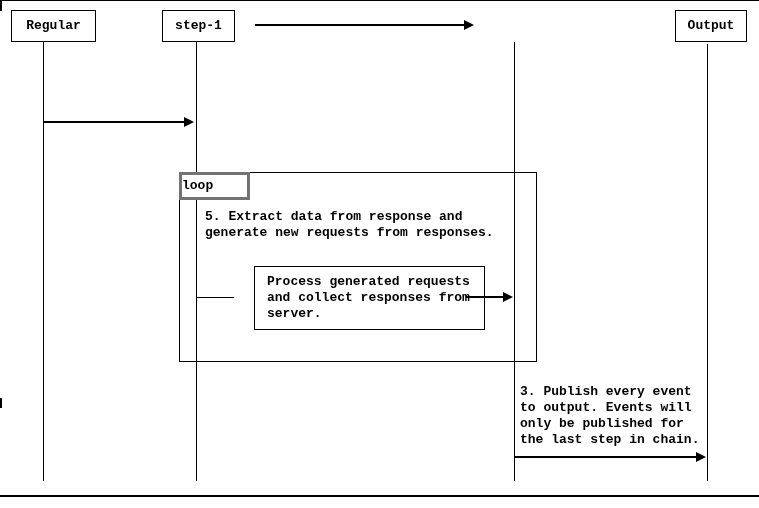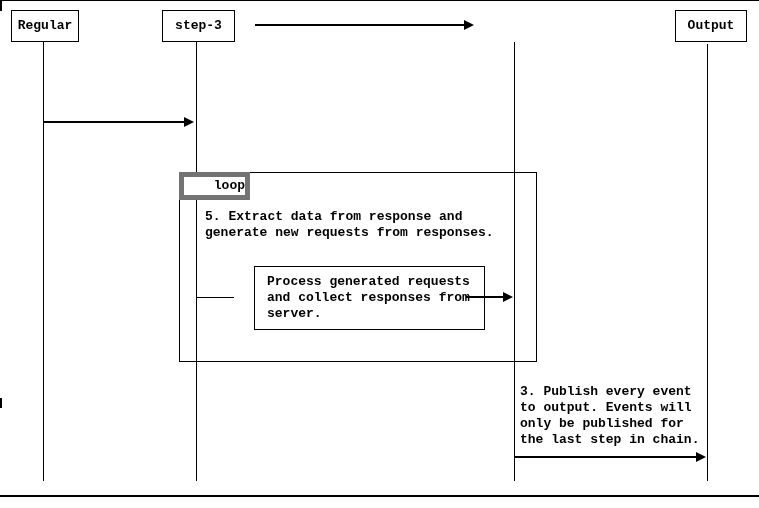--- a/index.html
+++ b/index.html
@@ -45,26 +45,26 @@
     border: 1px solid #000000;
     box-sizing: border-box;
     background: transparent;
   }
   .note-text {
     position: absolute;
     white-space: pre-line;
   }
   .loop-label-box {
     position: absolute;
-    border: 5px solid #737373;
+    border: 3px solid #737373;
     box-sizing: border-box;
     background: #ffffff;
     display: flex;
     align-items: center;
-    justify-content: flex-end;
+    justify-content: flex-start;
   }
   .process-box {
     position: absolute;
     border: 1px solid #000000;
     box-sizing: border-box;
     background: #ffffff;
     margin-left: 20px;
   }
   .process-box .txt {
     position: absolute;
@@ -82,25 +82,25 @@
   <div class="edge-mark" style="left:0; top:0; width:759px; height:1px;"></div>
   <div class="edge-mark" style="left:0; top:0; width:2px; height:11px;"></div>
   <div class="edge-mark" style="left:0; top:398px; width:2px; height:10px;"></div>
   <div class="edge-mark" style="left:0; top:495px; width:759px; height:2px;"></div>
 
   <div class="vline" style="left:43px; top:42px; height:439px;"></div>
   <div class="vline" style="left:196px; top:42px; height:439px;"></div>
   <div class="vline" style="left:514px; top:42px; height:439px;"></div>
   <div class="vline" style="left:707px; top:44px; height:437px;"></div>
 
-  <div class="actor-box" style="left:11px; width:68px;">
+  <div class="actor-box" style="left:11px; width:85px;">
     <span>Regular</span>
   </div>
   <div class="actor-box" style="left:162px; width:73px;">
-    <span>step-3</span>
+    <span>step-1</span>
   </div>
   <div class="actor-box" style="left:675px; width:72px;">
     <span>Output</span>
   </div>
 
   <div class="arrowline" style="left:255px; top:24px; width:210px;"></div>
   <div class="arrowhead-right" style="left:464px; top:20px;"></div>
 
   <div class="arrowline" style="left:43px; top:121px; width:142px;"></div>
   <div class="arrowhead-right" style="left:184px; top:117px;"></div>

